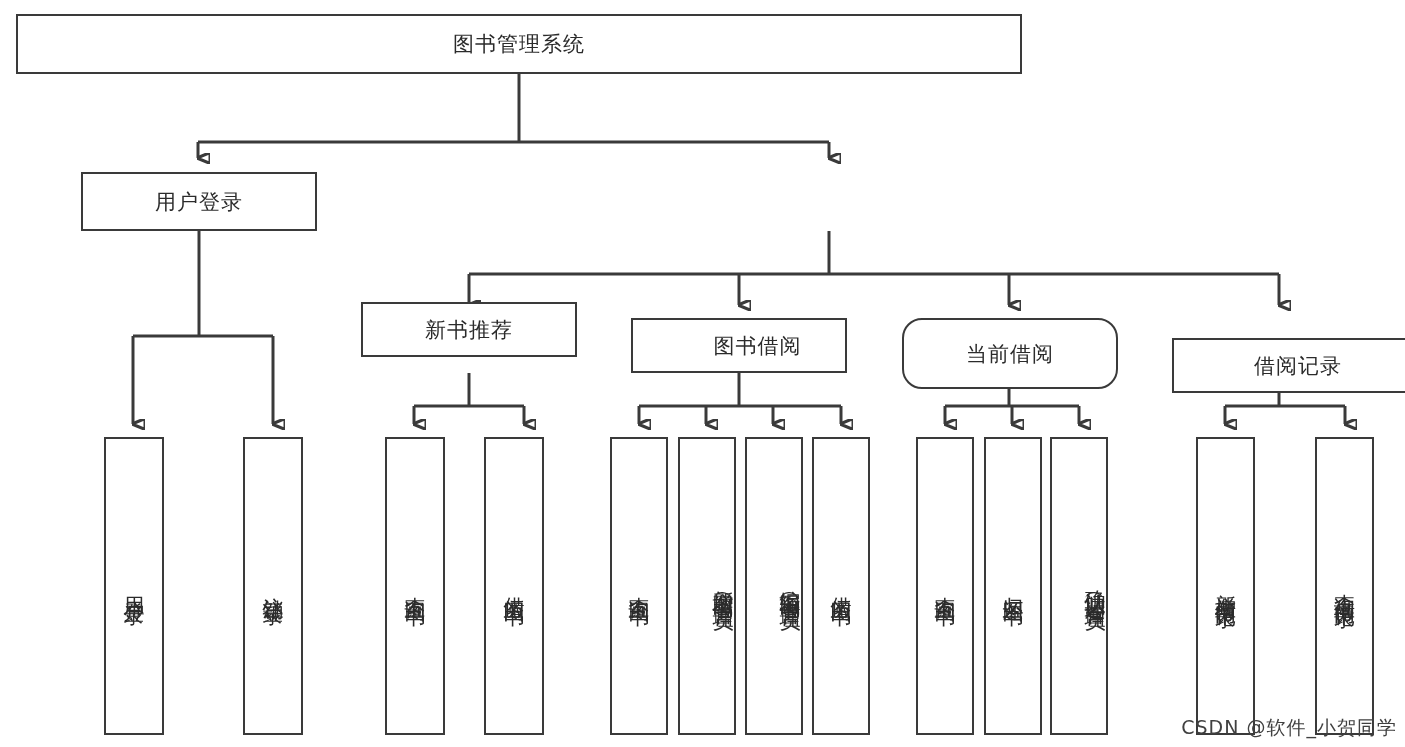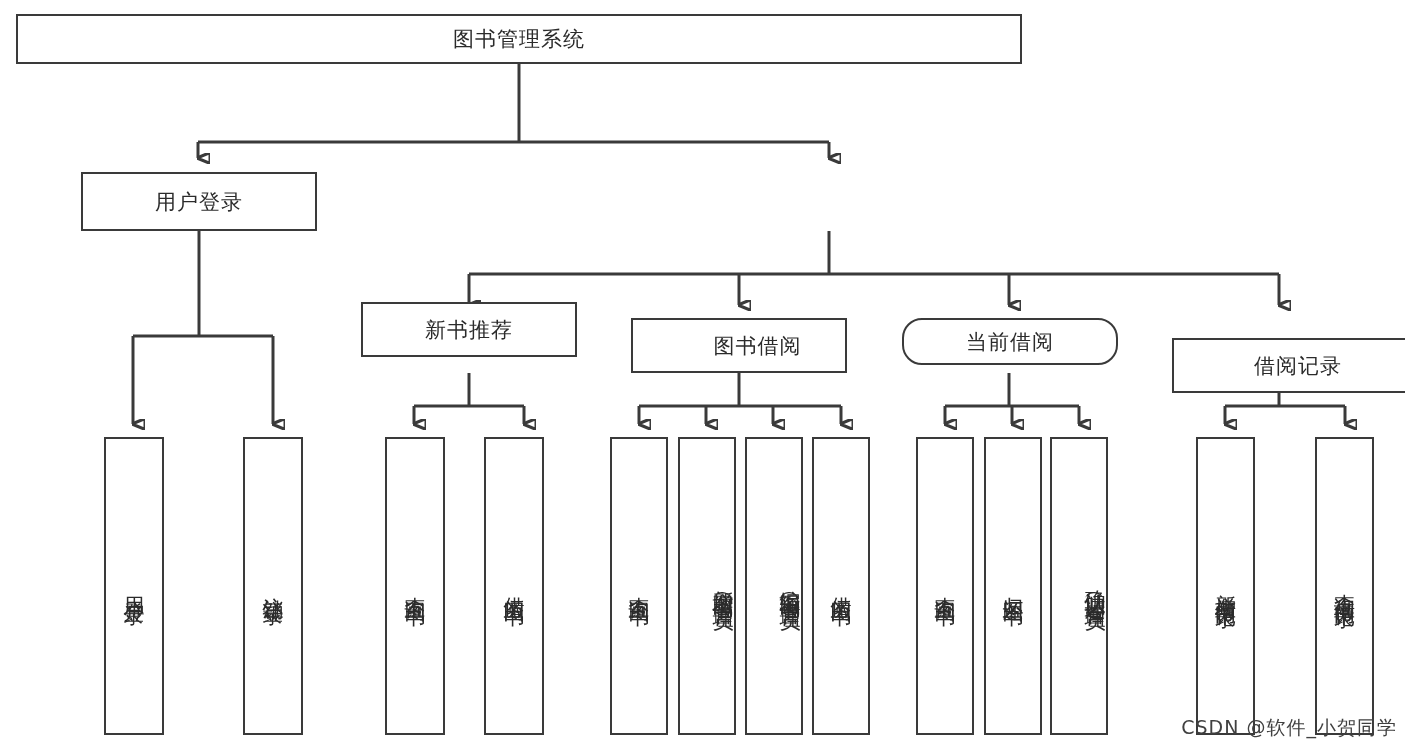--- a/index.html
+++ b/index.html
@@ -90,38 +90,38 @@
     <line x1="945" y1="406" x2="945" y2="424" marker-end="url(#ah)"></line>
     <line x1="1012" y1="406" x2="1012" y2="424" marker-end="url(#ah)"></line>
     <line x1="1079" y1="406" x2="1079" y2="424" marker-end="url(#ah)"></line>
 
     <line x1="1279" y1="373" x2="1279" y2="406"></line>
     <line x1="1225" y1="406" x2="1345" y2="406"></line>
     <line x1="1225" y1="406" x2="1225" y2="424" marker-end="url(#ah)"></line>
     <line x1="1345" y1="406" x2="1345" y2="424" marker-end="url(#ah)"></line>
   </svg>
 
-  <div class="node h" style="left:16px;top:14px;width:1006px;height:50px;">
+  <div class="node h" style="left:16px;top:14px;width:1006px;height:60px;">
     <span class="lbl">图书管理系统</span>
   </div>
 
   <div class="node h" style="left:81px;top:172px;width:236px;height:59px;">
     <span class="lbl">用户登录</span>
   </div>
 
 
   <div class="node h" style="left:361px;top:302px;width:216px;height:55px;">
     <span class="lbl">新书推荐</span>
   </div>
 
   <div class="node h" style="left:631px;top:318px;width:216px;height:55px;padding-left:37px;">
     <span class="lbl">图书借阅</span>
   </div>
 
-  <div class="node h" style="left:902px;top:318px;width:216px;height:47px;border-radius:20px;">
+  <div class="node h" style="left:902px;top:318px;width:216px;height:71px;border-radius:20px;">
     <span class="lbl">当前借阅</span>
   </div>
 
   <div class="node h" style="left:1172px;top:318px;width:252px;height:55px;margin-top:20px;">
     <span class="lbl">借阅记录</span>
   </div>
 
   <div class="node v mid" style="left:104px;top:437px;width:60px;height:298px;">
     <span class="lbl">用户登录</span>
   </div>

